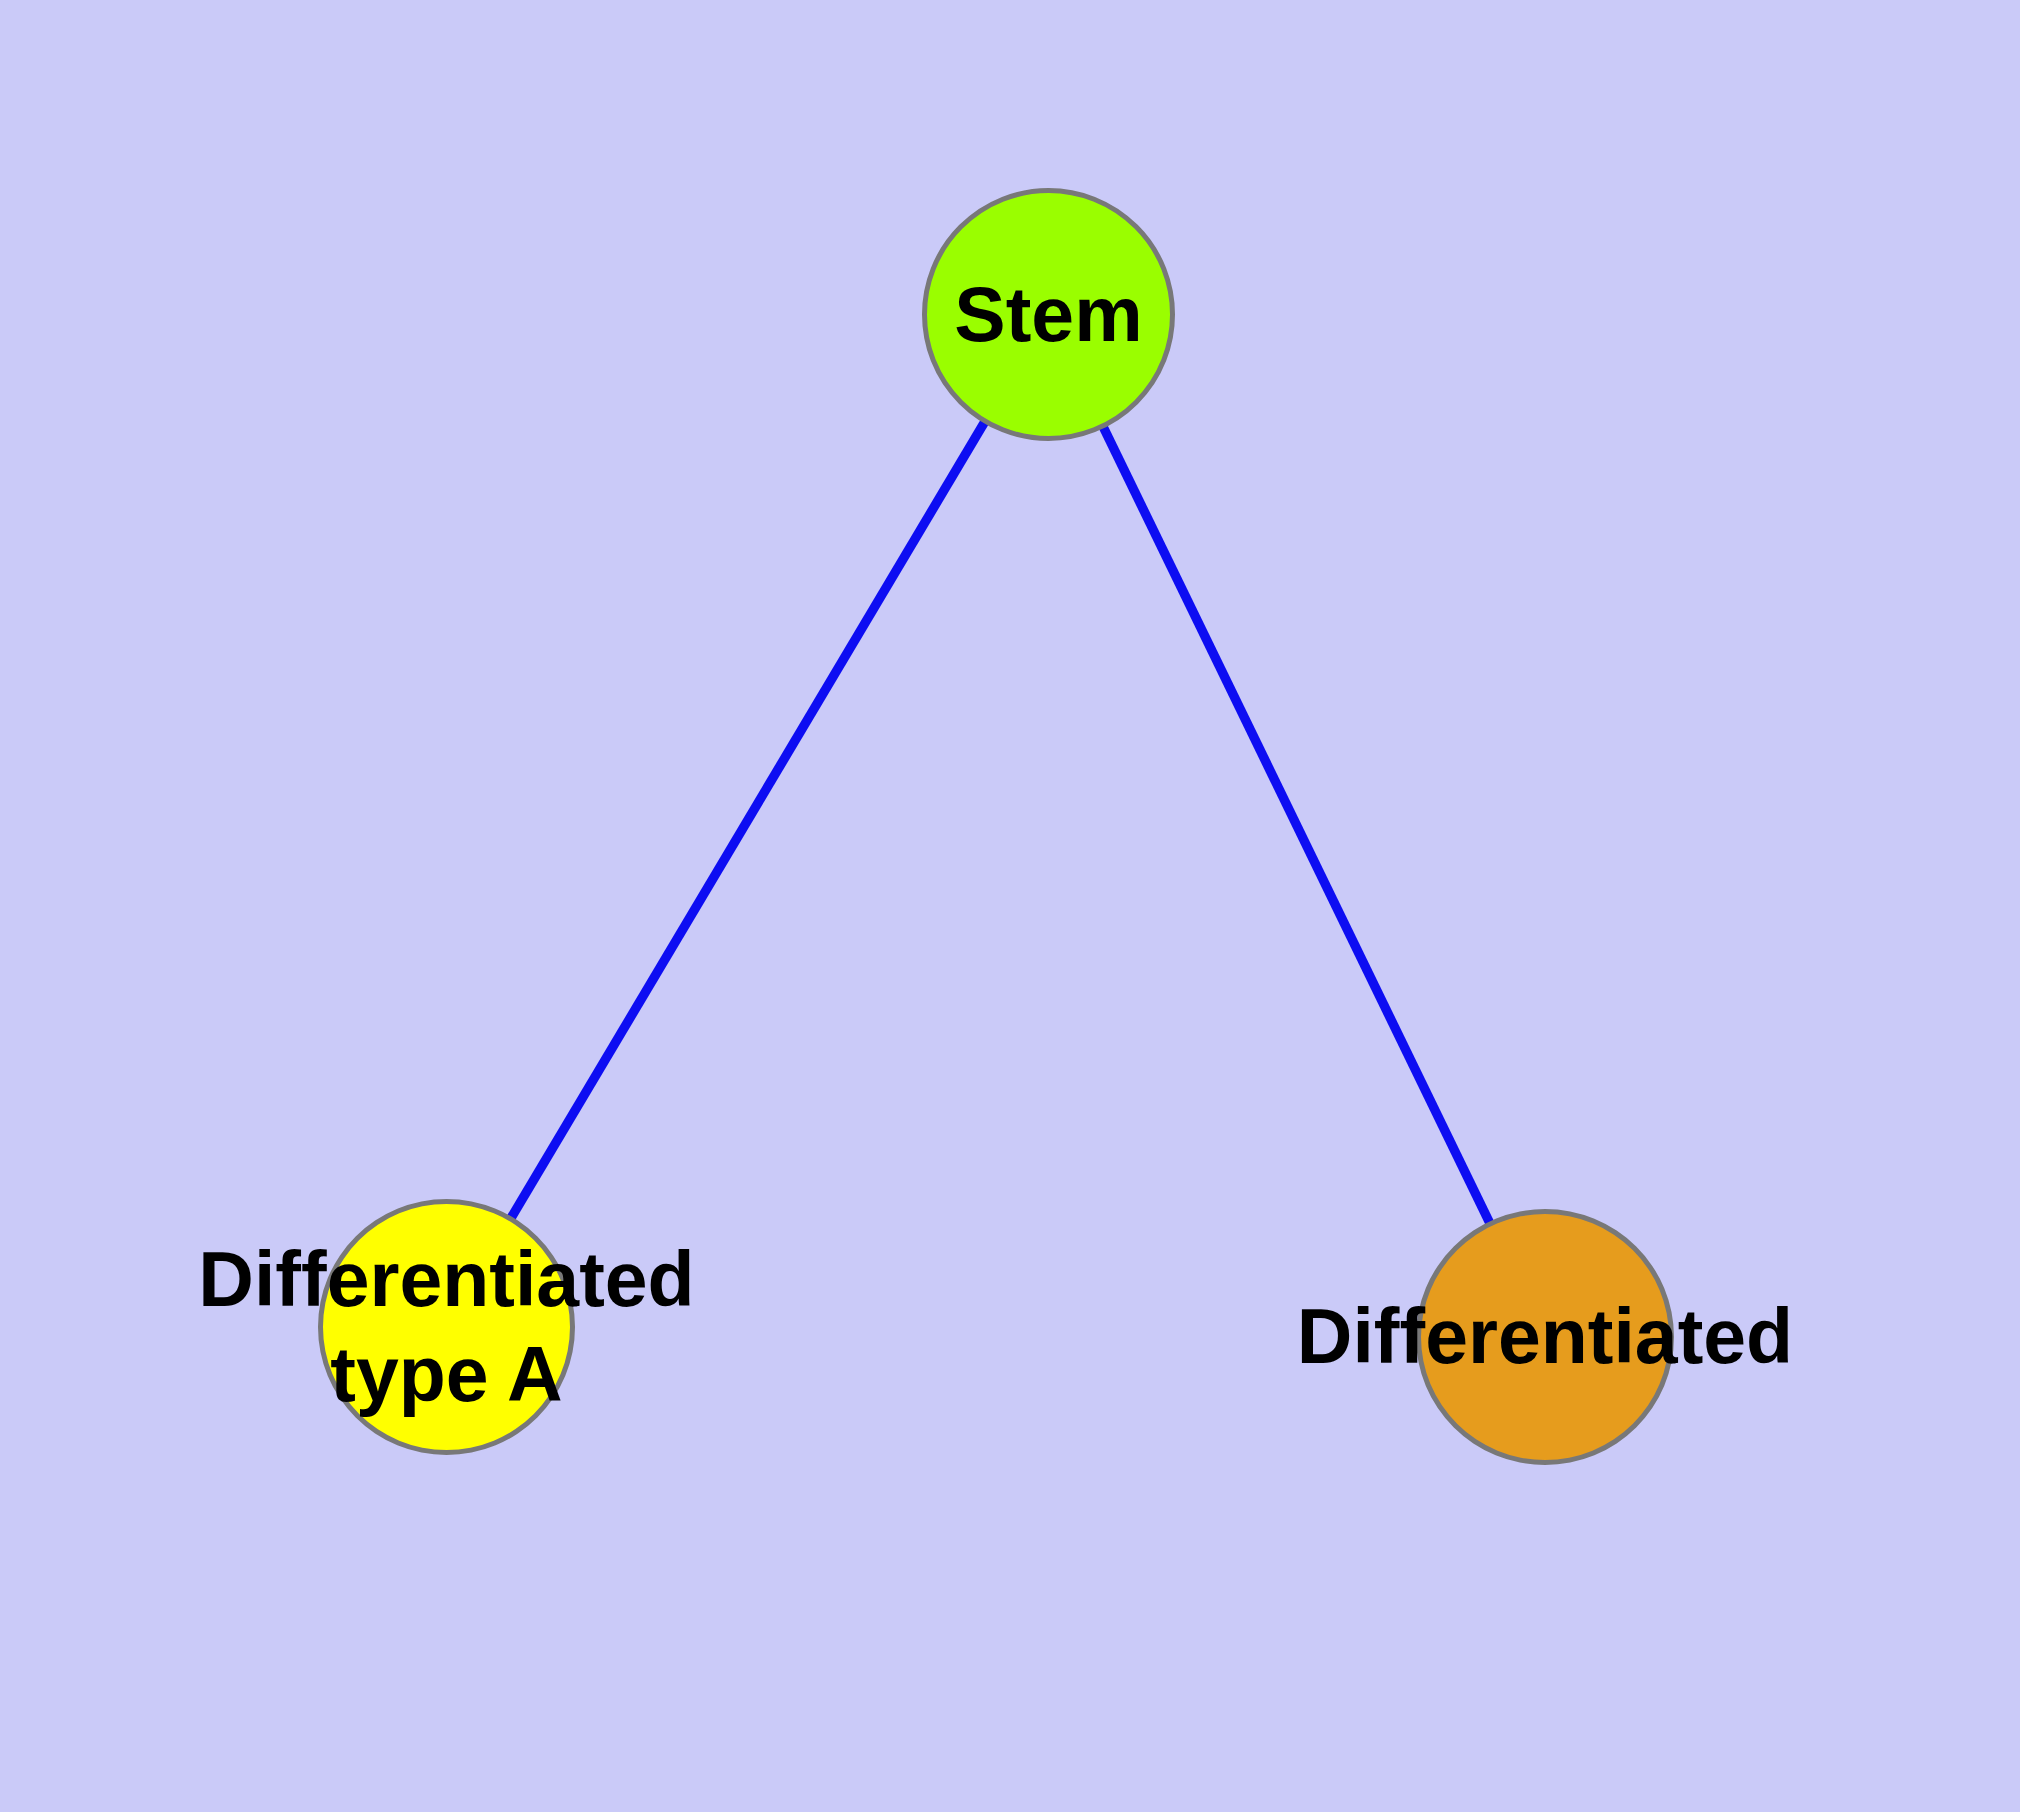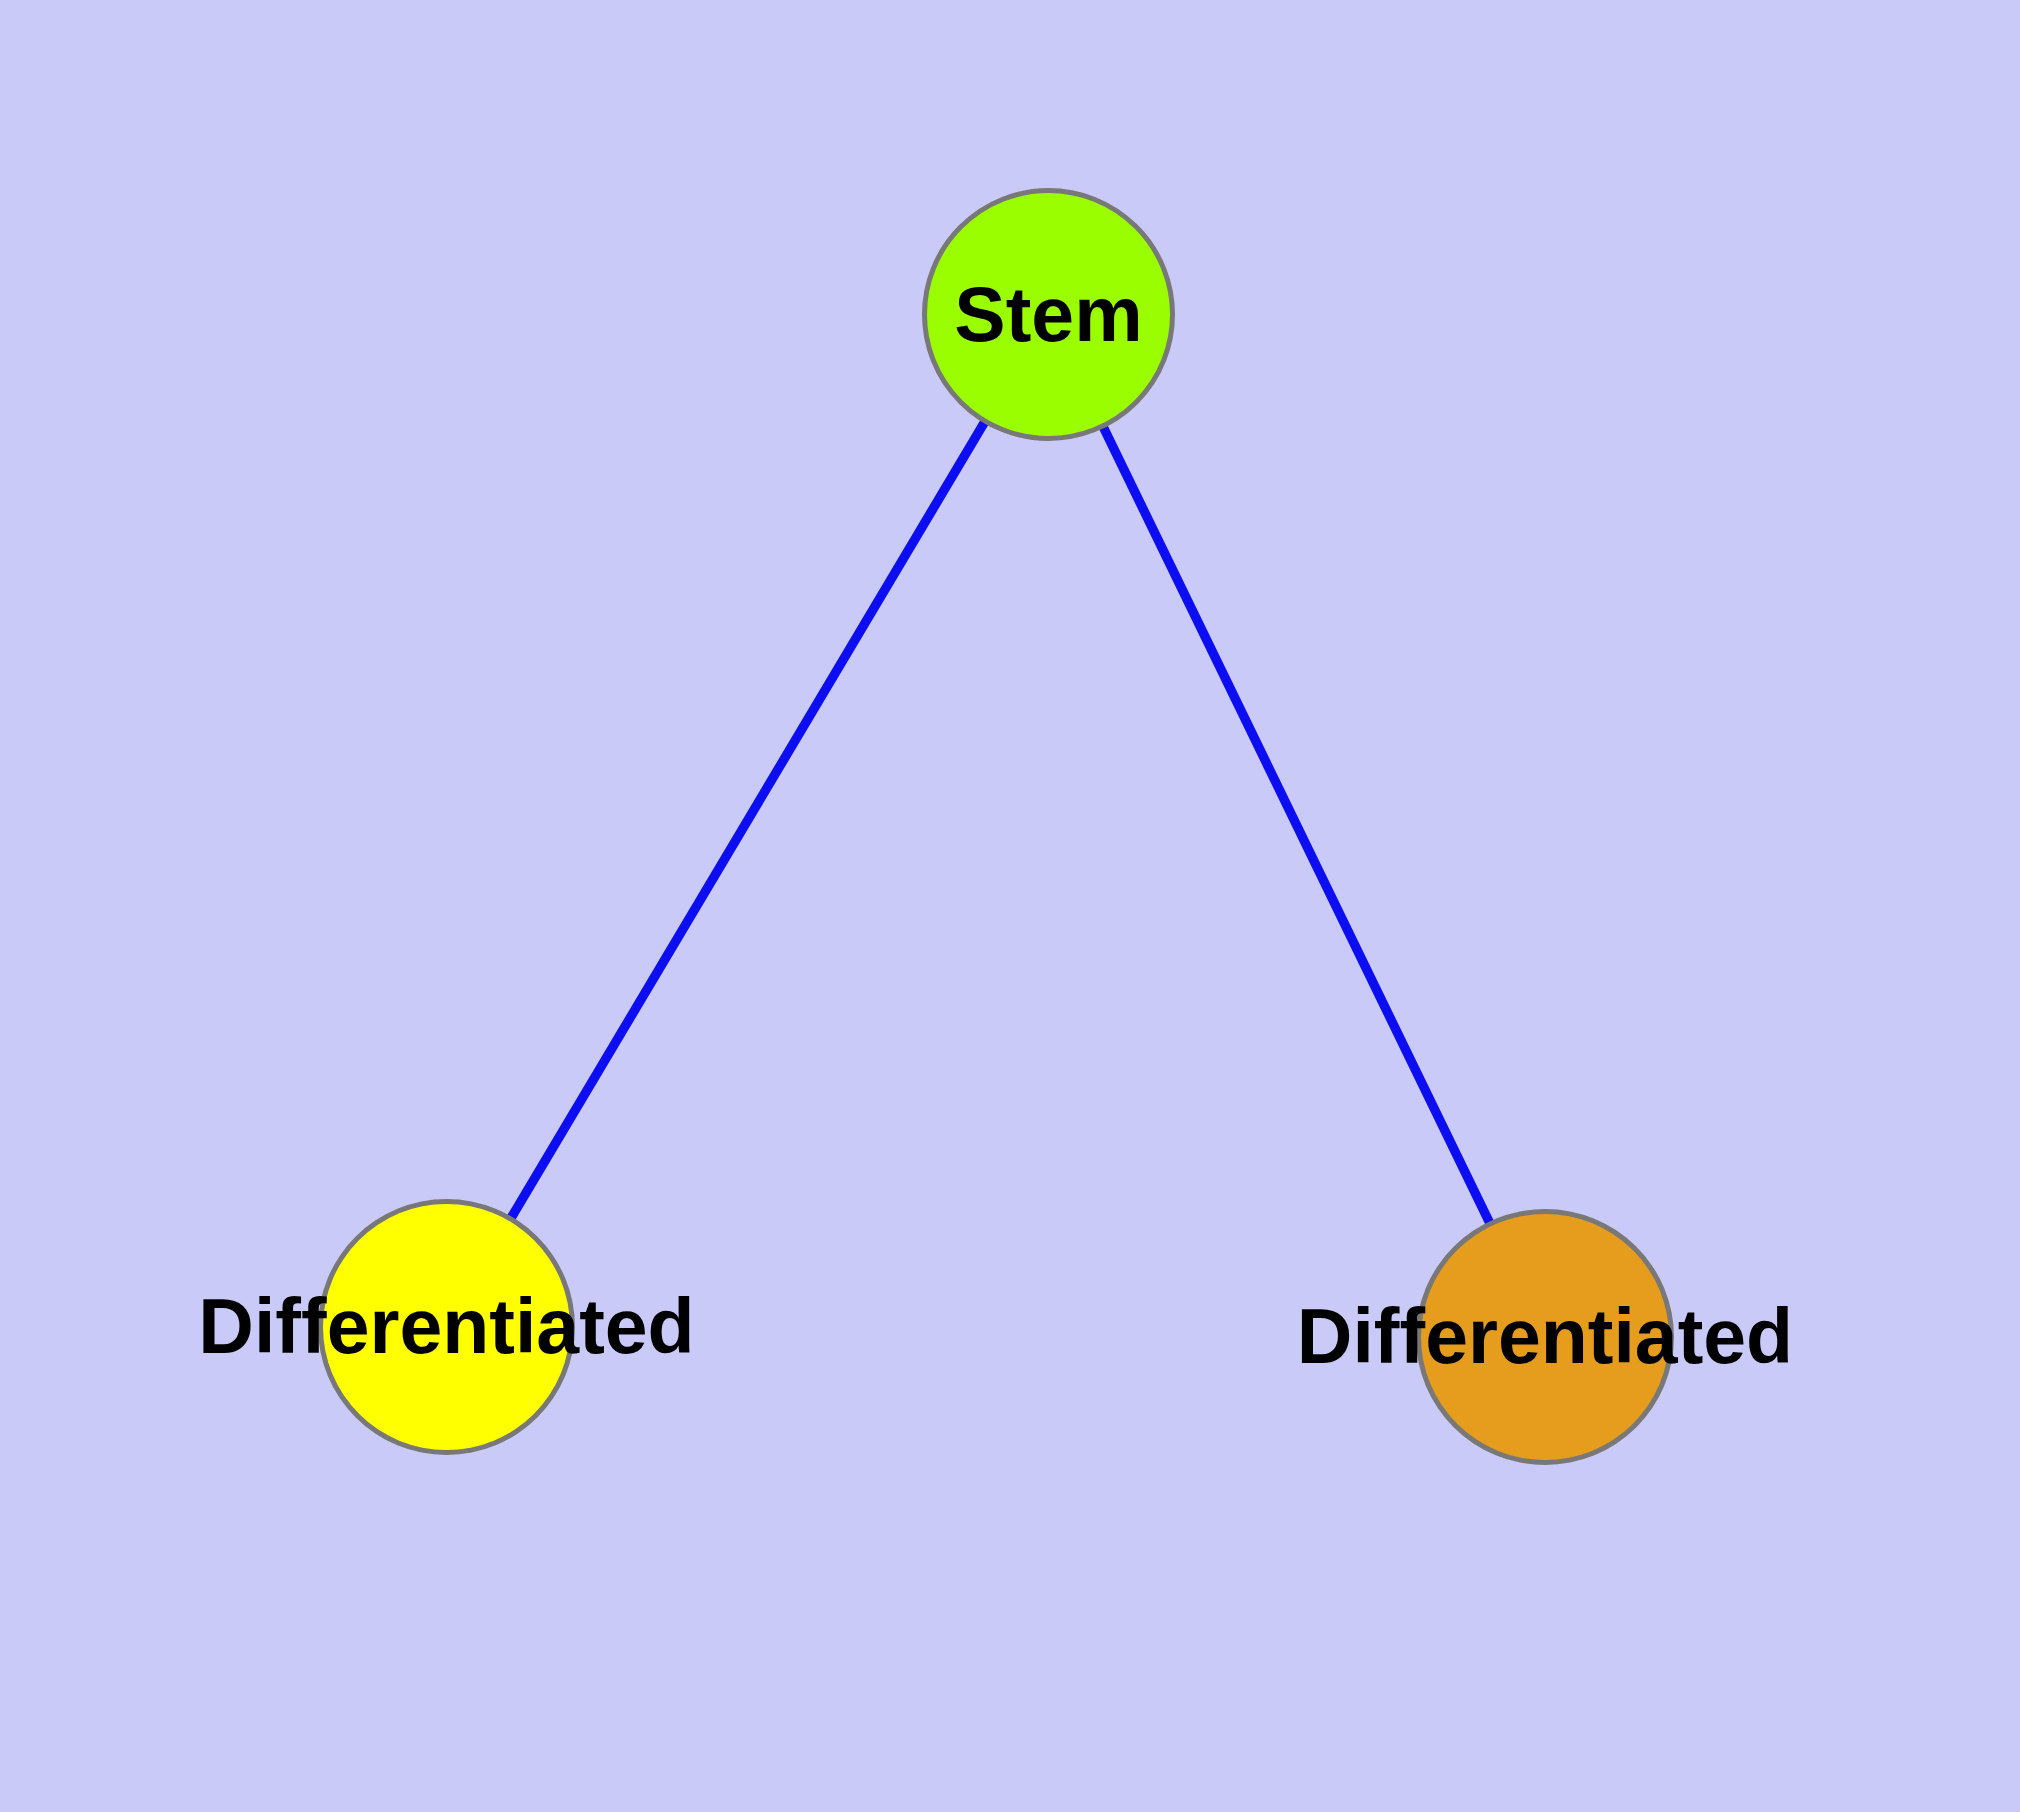--- a/index.html
+++ b/index.html
@@ -80,20 +80,21 @@
 
   <div class="node node-stem">
     <div class="node-label">
       <div>Stem</div>
     </div>
   </div>
 
   <div class="node node-type-a">
     <div class="node-label">
       <div>Differentiated</div>
+      <div>type A</div>
     </div>
   </div>
 
   <div class="node node-type-b">
     <div class="node-label">
       <div>Differentiated</div>
     </div>
   </div>
 
 </div>

